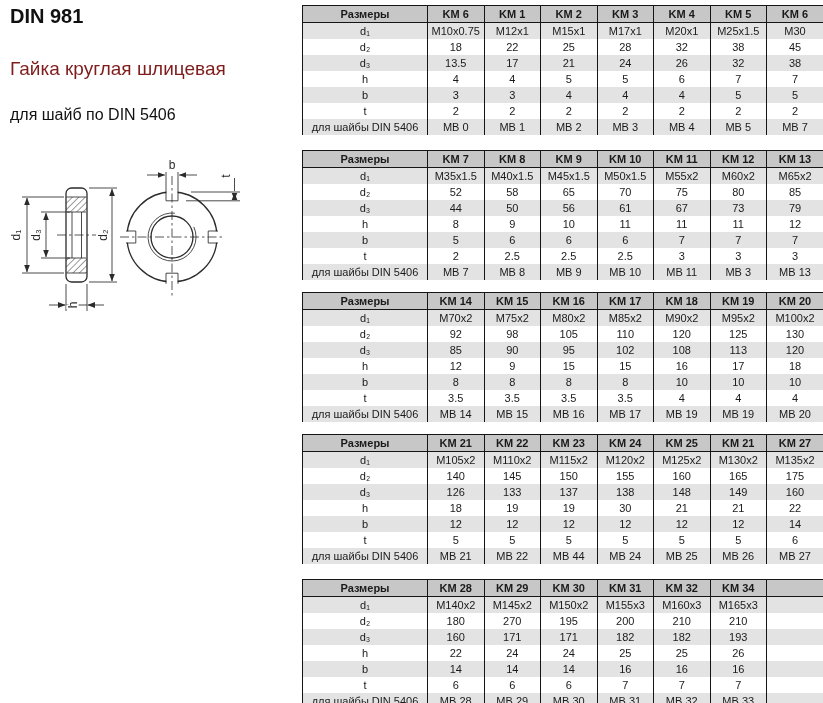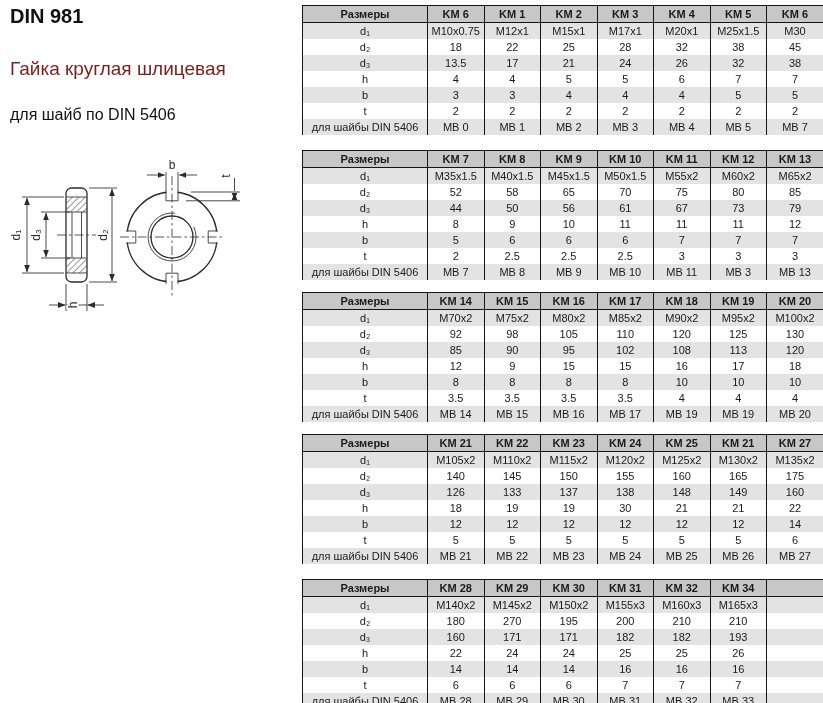--- a/index.html
+++ b/index.html
@@ -515,21 +515,21 @@
           <td>5</td>
           <td>5</td>
           <td>5</td>
           <td>5</td>
           <td>6</td>
         </tr>
         <tr>
           <td>для шайбы DIN 5406</td>
           <td>MB 21</td>
           <td>MB 22</td>
-          <td>MB 23</td>
+          <td>MB 44</td>
           <td>MB 24</td>
           <td>MB 25</td>
           <td>MB 26</td>
           <td>MB 27</td>
         </tr>
       </tbody>
     </table>
     <table>
       <colgroup>
         <col style="width: 125px;">

